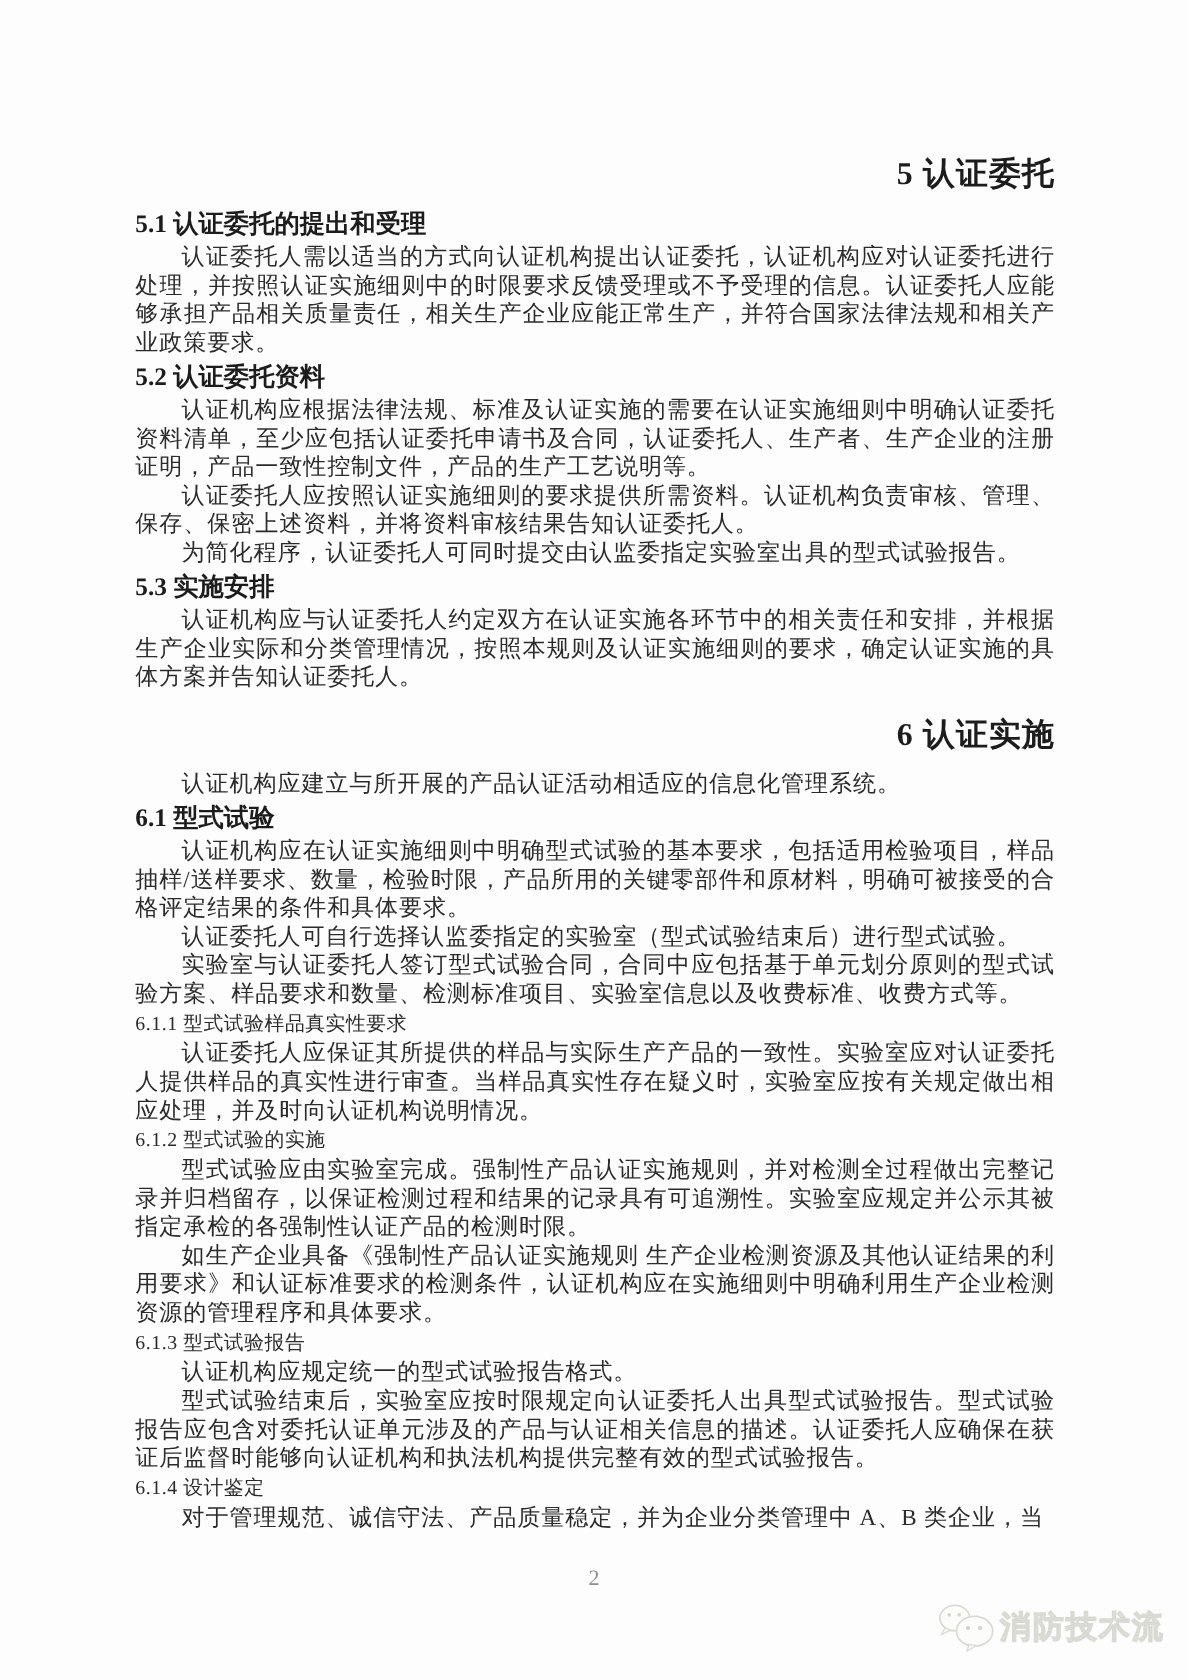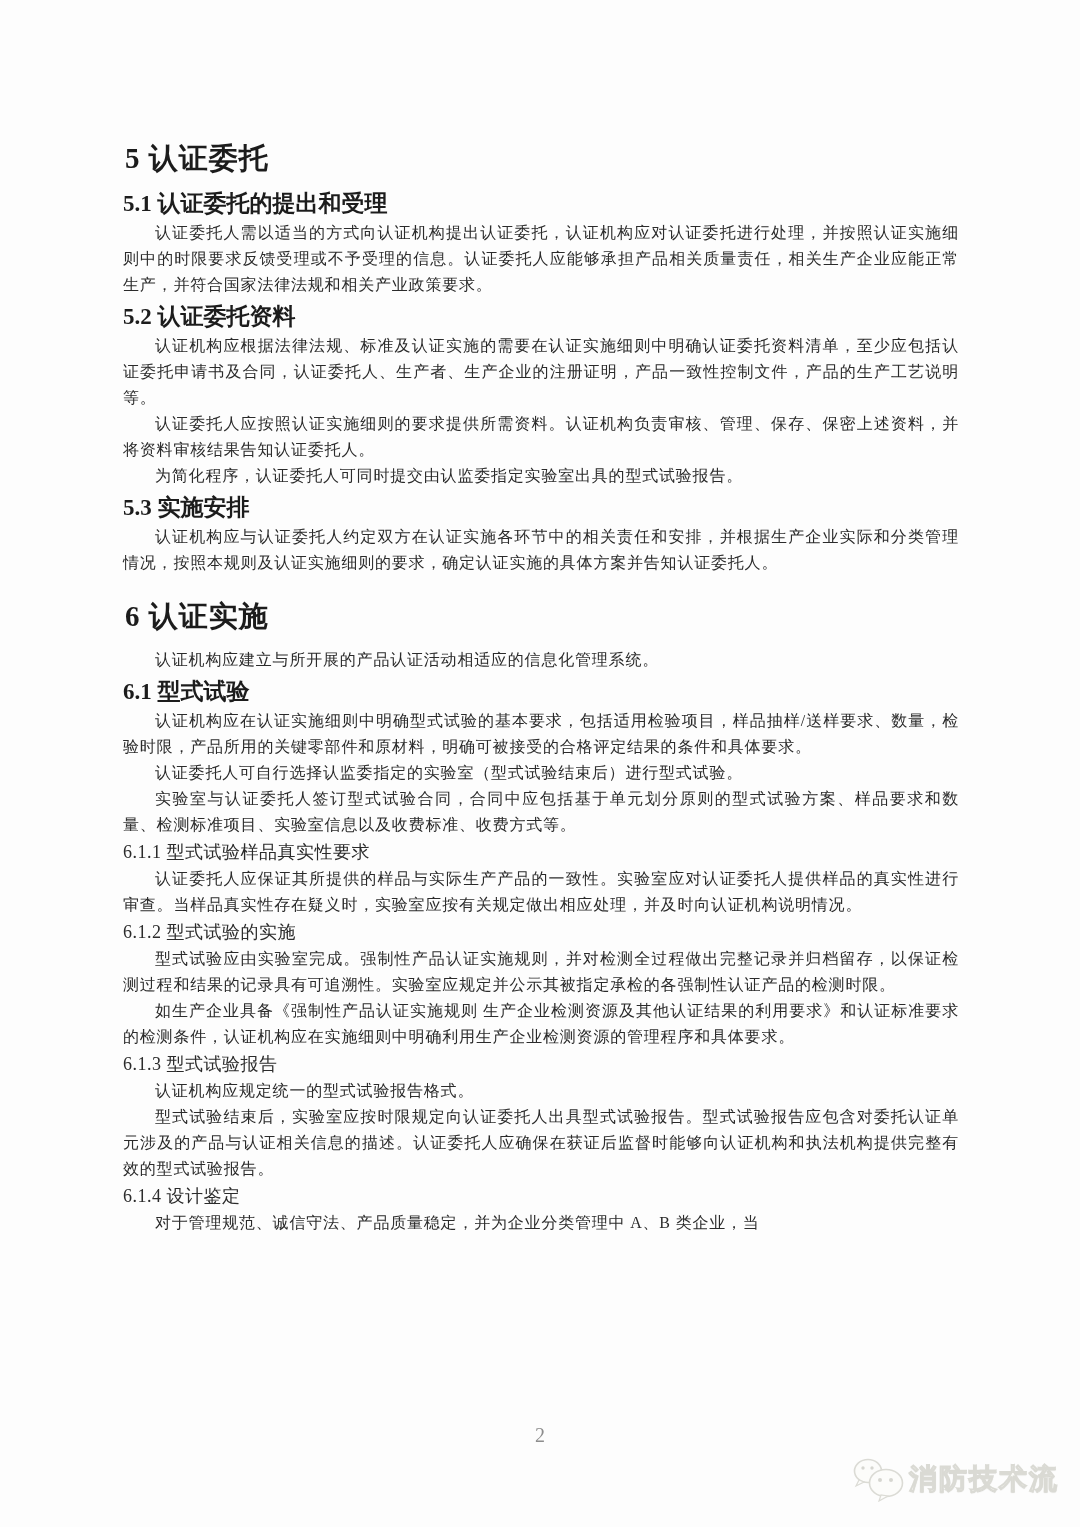--- a/index.html
+++ b/index.html
@@ -19,32 +19,33 @@
     position: absolute;
     top: 140px; left: 123px;
     width: 836px;
     color: #2b2b2b;
   }
   .content > :first-child { margin-top: 0; }
   .blk-h1 {
     font-size: 29px; font-weight: 700; color: #1c1c1c;
     line-height: 36px; margin: 22px 0 13px 2px;
     letter-spacing: 1px;
+    text-align: right;
   }
   .blk-h2 {
     font-size: 23px; font-weight: 700; color: #1c1c1c;
     line-height: 30px; margin: 4px 0 1px 0; font-family: Liberation Serif, serif;
   }
   .blk-h3 {
     font-size: 18px; font-weight: 400;
     line-height: 28px; margin: 0;
     letter-spacing: 0.5px;
   }
   .blk-p {
-    font-size: 16px; line-height: 26px; margin: 0;
+    font-size: 21px; line-height: 26px; margin: 0;
     text-indent: 2em; text-align: justify;
     letter-spacing: 0.8px;
   }
   .page-number {
     position: absolute;
     top: 1424px; left: 0; width: 1080px;
     text-align: center;
     font-size: 20px; color: #8d8d8d;
   }
   .watermark {

